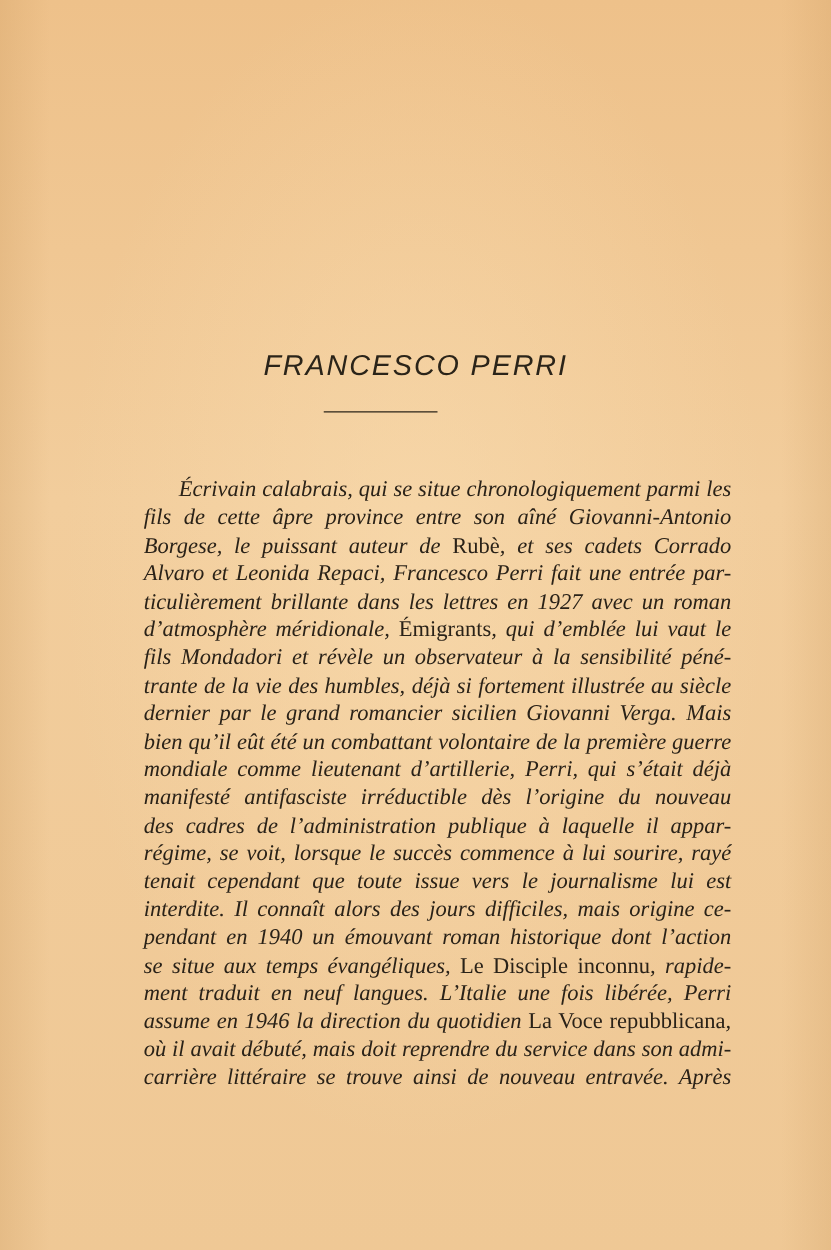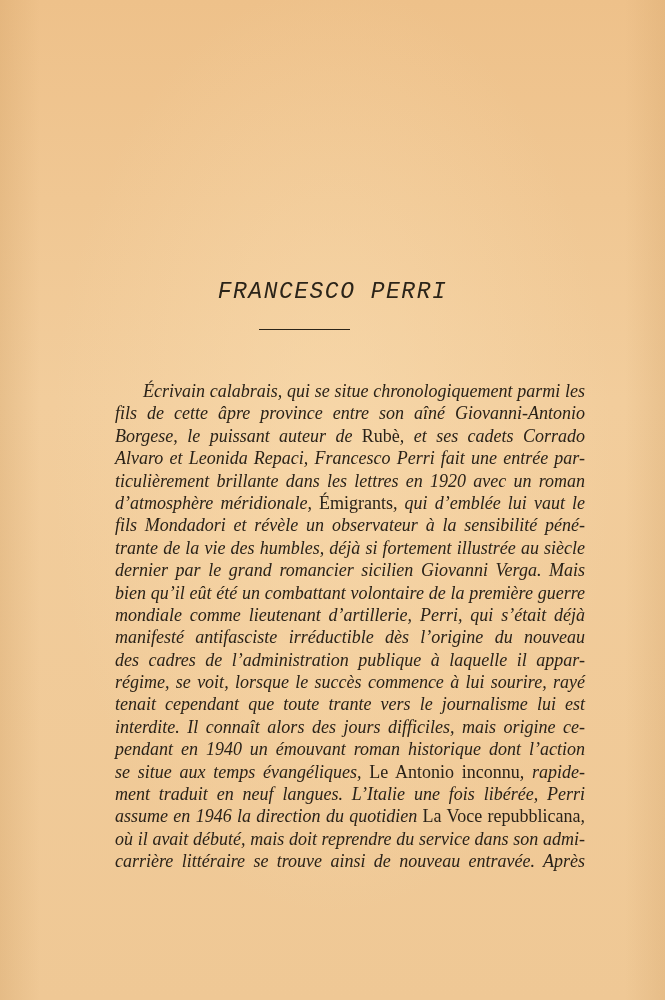--- a/index.html
+++ b/index.html
@@ -23,21 +23,21 @@
       position: absolute;
       left: 0; top: 0;
       width: 665px; height: 1000px;
     }
     .title {
       position: absolute;
       left: 0;
       width: 665px;
       top: 279px;
       text-align: center;
-      font-family: Liberation Mono, monospace;
+      font-family: Liberation Sans, sans-serif;
       font-style: italic;
       font-size: 23px;
       letter-spacing: 1.5px;
       color: #2b2419;
     }
     .rule {
       position: absolute;
       left: 259px;
       top: 329px;
       width: 91px;
@@ -75,32 +75,32 @@
 <body>
 
 <div class="page">
   <div class="title">FRANCESCO PERRI</div>
   <div class="rule"></div>
   <div class="body-text" id="body">
       <div class="line first"><span class="seg it">Écrivain calabrais, qui se situe chronologiquement parmi les</span></div>
       <div class="line"><span class="seg it">fils de cette âpre province entre son aîné Giovanni-Antonio</span></div>
       <div class="line"><span class="seg it">Borgese, le puissant auteur de </span><span class="seg rm">Rubè</span><span class="seg it">, et ses cadets Corrado</span></div>
       <div class="line"><span class="seg it">Alvaro et Leonida Repaci, Francesco Perri fait une entrée par-</span></div>
-      <div class="line"><span class="seg it">ticulièrement brillante dans les lettres en 1920 avec un roman</span></div>
+      <div class="line"><span class="seg it">ticulièrement brillante dans les lettres en 1927 avec un roman</span></div>
       <div class="line"><span class="seg it">d’atmosphère méridionale, </span><span class="seg rm">Émigrants</span><span class="seg it">, qui d’emblée lui vaut le</span></div>
       <div class="line"><span class="seg it">fils Mondadori et révèle un observateur à la sensibilité péné-</span></div>
       <div class="line"><span class="seg it">trante de la vie des humbles, déjà si fortement illustrée au siècle</span></div>
       <div class="line"><span class="seg it">dernier par le grand romancier sicilien Giovanni Verga. Mais</span></div>
       <div class="line"><span class="seg it">bien qu’il eût été un combattant volontaire de la première guerre</span></div>
       <div class="line"><span class="seg it">mondiale comme lieutenant d’artillerie, Perri, qui s’était déjà</span></div>
       <div class="line"><span class="seg it">manifesté antifasciste irréductible dès l’origine du nouveau</span></div>
       <div class="line"><span class="seg it">des cadres de l’administration publique à laquelle il appar-</span></div>
       <div class="line"><span class="seg it">régime, se voit, lorsque le succès commence à lui sourire, rayé</span></div>
-      <div class="line"><span class="seg it">tenait cependant que toute trante vers le journalisme lui est</span></div>
+      <div class="line"><span class="seg it">tenait cependant que toute issue vers le journalisme lui est</span></div>
       <div class="line"><span class="seg it">interdite. Il connaît alors des jours difficiles, mais origine ce-</span></div>
       <div class="line"><span class="seg it">pendant en 1940 un émouvant roman historique dont l’action</span></div>
-      <div class="line"><span class="seg it">se situe aux temps évangéliques, </span><span class="seg rm">Le Antonio inconnu</span><span class="seg it">, rapide-</span></div>
+      <div class="line"><span class="seg it">se situe aux temps évangéliques, </span><span class="seg rm">Le Disciple inconnu</span><span class="seg it">, rapide-</span></div>
       <div class="line"><span class="seg it">ment traduit en neuf langues. L’Italie une fois libérée, Perri</span></div>
       <div class="line"><span class="seg it">assume en 1946 la direction du quotidien </span><span class="seg rm">La Voce repubblicana</span><span class="seg it">,</span></div>
       <div class="line"><span class="seg it">où il avait débuté, mais doit reprendre du service dans son admi-</span></div>
       <div class="line"><span class="seg it">carrière littéraire se trouve ainsi de nouveau entravée. Après</span></div>
     </div>
 </div>
 
 </body></html>

